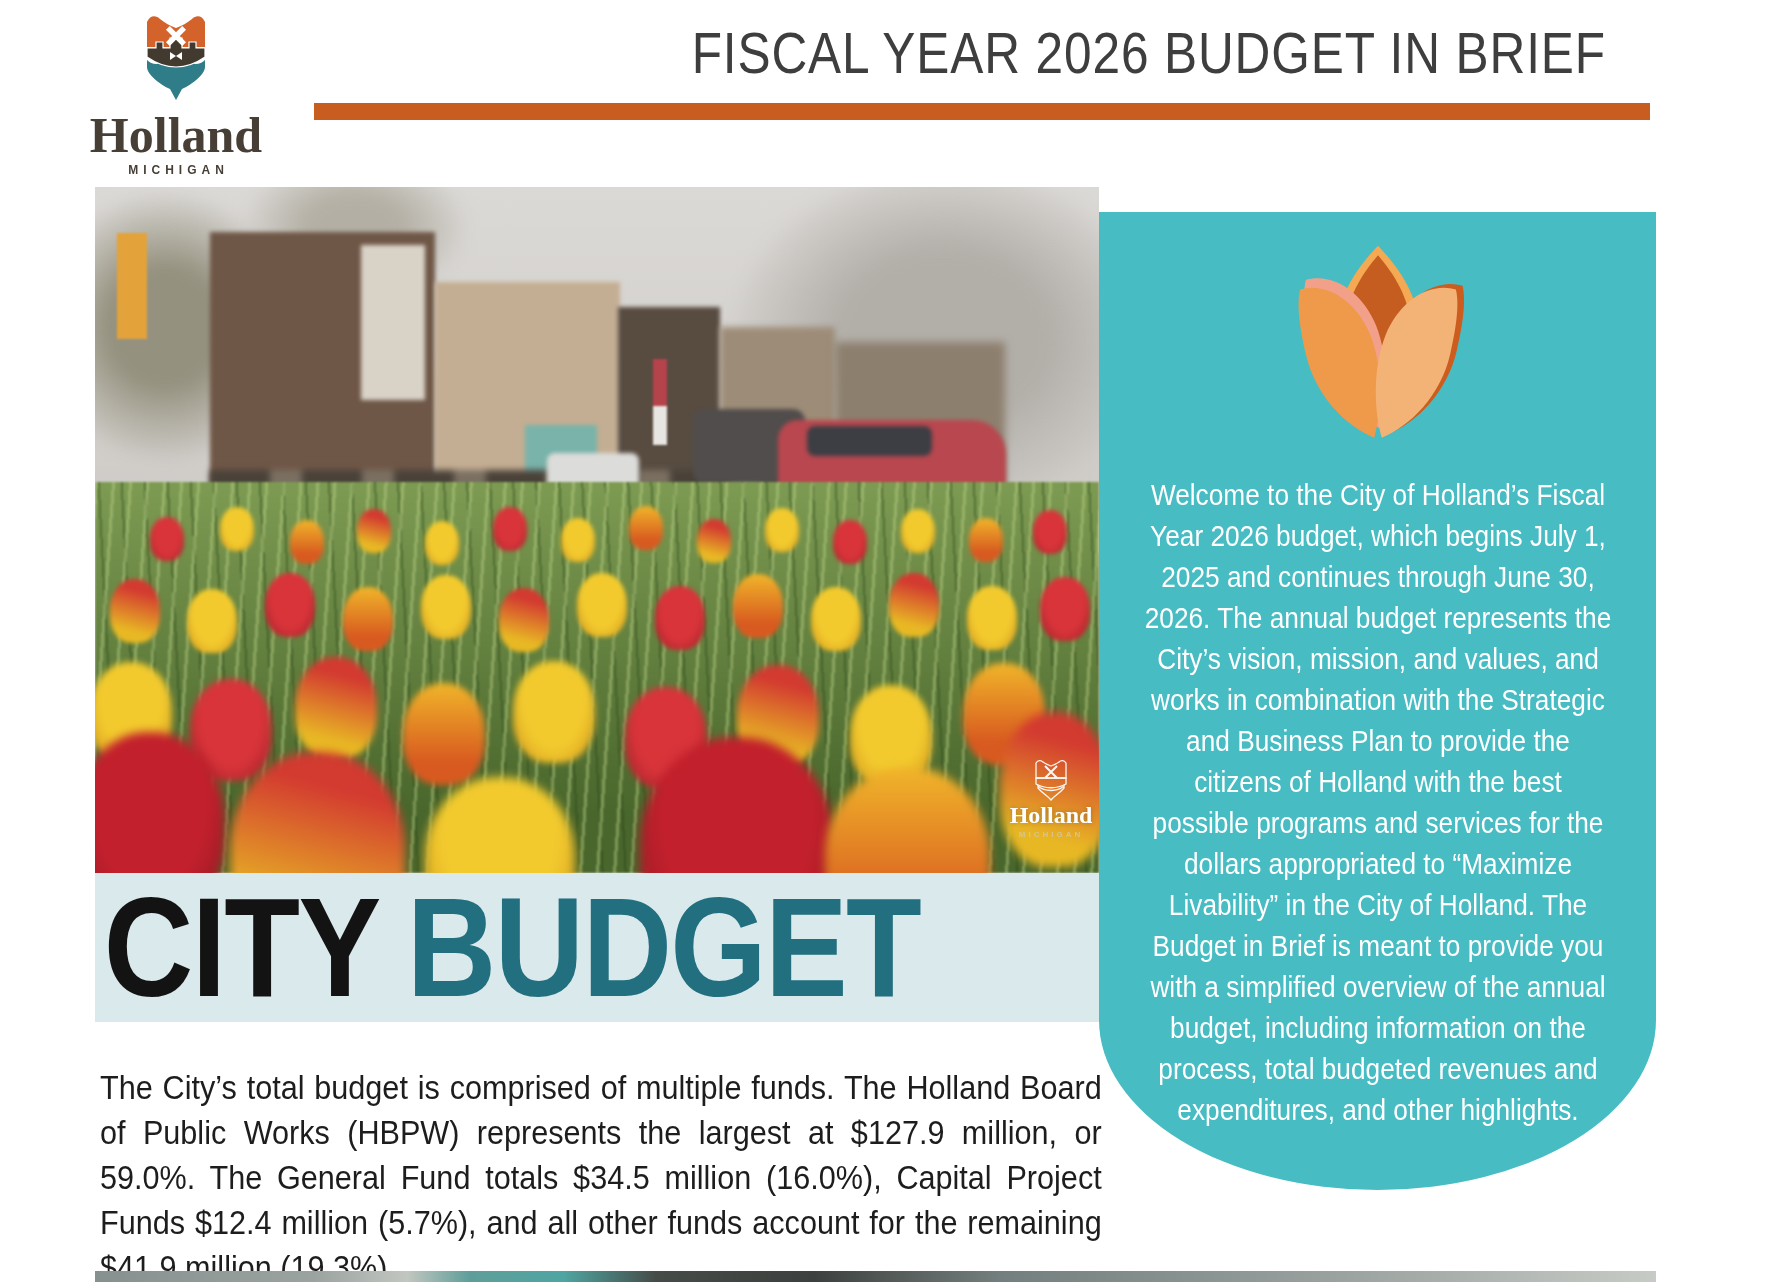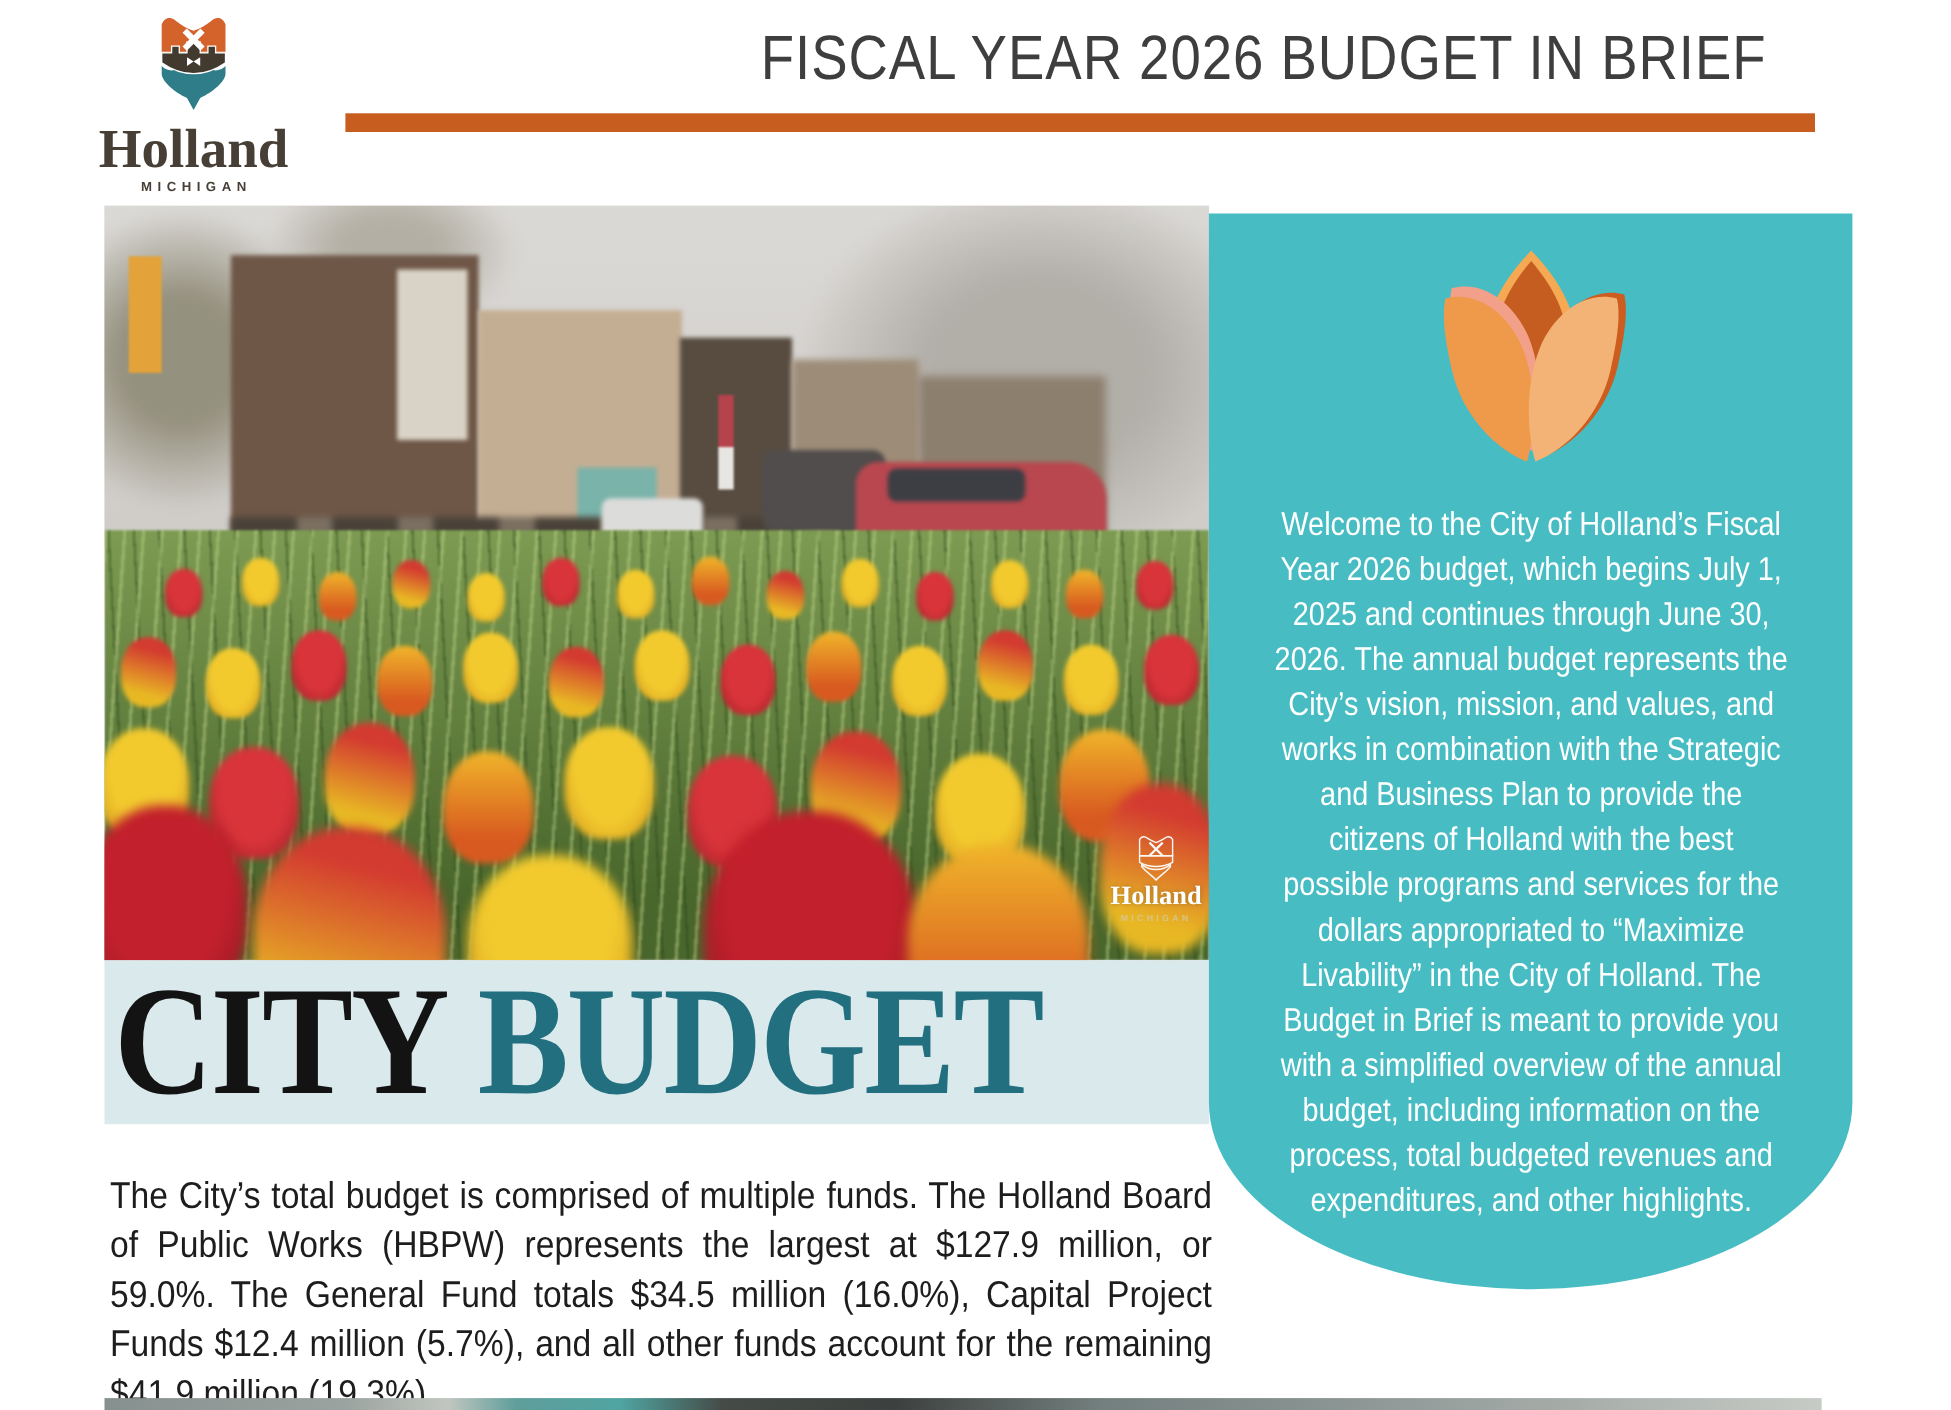--- a/index.html
+++ b/index.html
@@ -63,37 +63,37 @@
 
   .watermark{left:898px;top:570px;width:116px;text-align:center;color:#fff;}
   .watermark svg{position:static;display:block;margin:0 auto;opacity:.95;}
   .wm-name{position:static;display:block;font-family:"Liberation Serif", serif;font-weight:700;
            font-size:24px;line-height:1.05;text-shadow:0 0 4px rgba(60,60,40,.35);}
   .wm-sub{position:static;display:block;font-size:8px;font-weight:700;letter-spacing:3px;
           color:#d8c488;margin-top:2px;}
 
   
   .band{position:absolute;left:95px;top:873px;width:1004px;height:149px;
-        background:var(--band-bg,#dae9eb);display:flex;align-items:center;font-family:Liberation Serif, serif;}
+        background:var(--band-bg,#dae9eb);display:flex;align-items:center;}
   .band h1{margin:0;padding-left:10px;font-size:141px;font-weight:700;line-height:1;
            white-space:nowrap;transform:scaleX(.88);transform-origin:left center;
            letter-spacing:-2px;color:#131313;}
   .band .word-black{margin-right:.22em;color:#131313;}
   .band .word-teal{color:var(--budget-teal,#226f80);}
 
   
   .intro{position:absolute;left:100px;top:1031px;width:1113px;
          transform:scaleX(.9);transform-origin:left top;
          font-size:34px;line-height:45px;color:var(--body-ink,#1d1d1d);
          text-align:justify;}
 
   
-  .panel{position:absolute;left:1099px;top:194px;width:557px;height:978px;
+  .panel{position:absolute;left:1099px;top:212px;width:557px;height:978px;
          background:var(--panel-teal,#47bcc3);
-         border-radius:0 0 50% 50% / 0 0 170px 170px;padding-left:28px;}
+         border-radius:0 0 50% 50% / 0 0 170px 170px;}
   .tulip{position:absolute;left:50%;top:26px;transform:translateX(-50%);}
   .panel-text{position:absolute;top:262px;left:50%;width:620px;
               transform:translateX(-50%) scaleX(.875);transform-origin:center top;
               color:#ffffff;font-size:30px;line-height:41px;text-align:center;
               white-space:pre-line;}
 
   
   .footer-strip{position:absolute;left:95px;top:1271px;width:1561px;height:11px;
      background:linear-gradient(90deg,#86908f 0%,#9aa39f 14%,#c2c6c0 20%,#5f9e9a 24%,
        #4fa5a2 30%,#454b47 36%,#3c403e 46%,#737f7e 58%,#8b9594 72%,#a5aca8 85%,#c7cbc6 100%);}

